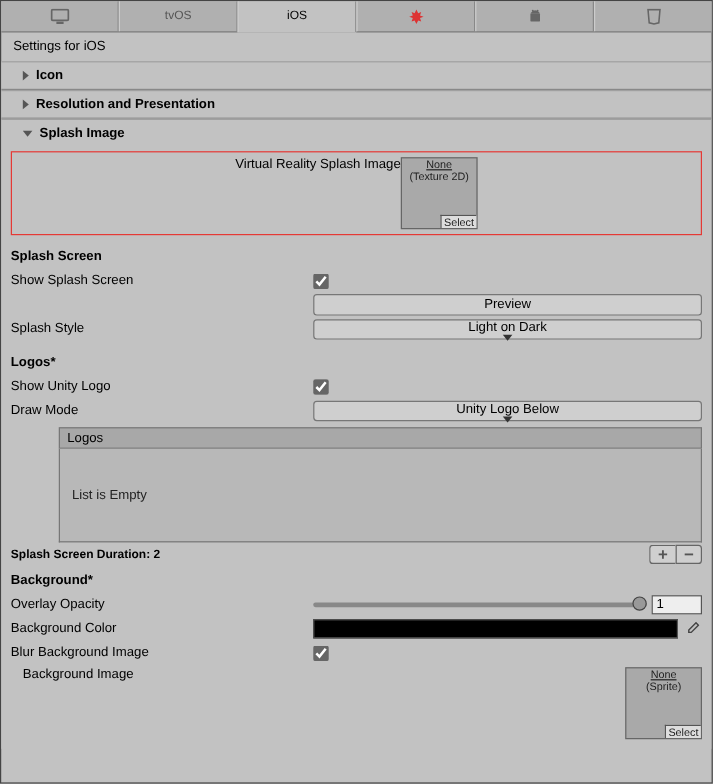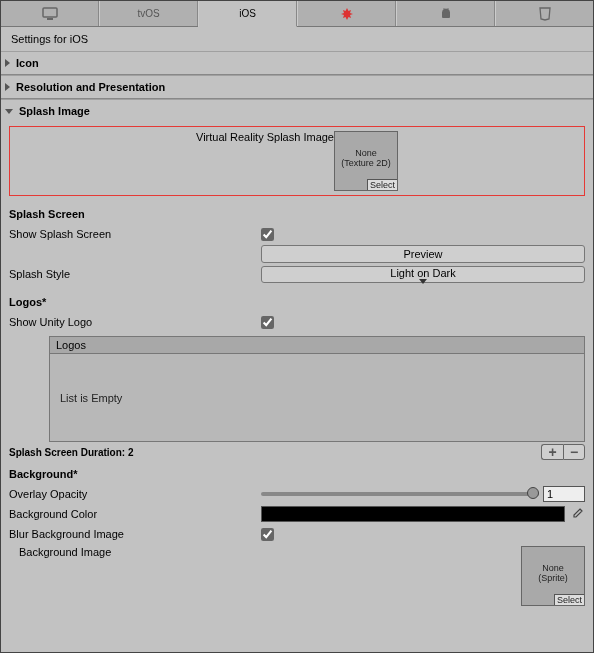--- a/index.html
+++ b/index.html
@@ -45,21 +45,21 @@
     font-size: 11px;
   }
   .foldout {
     border-top: 1px solid #a0a0a0;
     border-bottom: 1px solid #888;
     background: #c2c2c2;
   }
   .foldout-header {
     display: flex;
     align-items: center;
-    padding: 5px 4px;
+    padding: 5px 18px;
     cursor: pointer;
     text-align: right;
   }
   .foldout-header .arrow {
     width: 0; height: 0;
     margin-right: 6px;
   }
   .arrow.closed {
     border-top: 4px solid transparent;
     border-bottom: 4px solid transparent;
@@ -89,21 +89,21 @@
     background: #a9a9a9;
     border: 1px solid #666;
     position: relative;
     display: flex;
     flex-direction: column;
     align-items: center;
     font-size: 9px;
     text-align: center;
     color: #222;
   }
-  .texture-well .topline { margin-top: 16px; }
+  .texture-well .topline { margin-top: 0; text-decoration: underline; }
   .texture-well .sel {
     position: absolute;
     bottom: 0; right: 0;
     background: #ddd;
     border: 1px solid #555;
     border-right: none; border-bottom:none;
     font-size: 9px;
     padding: 0 2px;
     cursor: pointer;
   }
@@ -165,21 +165,21 @@
   .logos-header {
     background: #a8a8a8;
     border: 1px solid #777;
     padding: 2px 6px;
     font-size: 11px;
   }
   .logos-body {
     background: #b8b8b8;
     border: 1px solid #777;
     border-top: none;
-    height: 88px;
+    height: 78px;
     display: flex;
     align-items: center;
     padding-left: 10px;
     font-size: 11px;
     color: #222;
   }
   .duration-line {
     display:flex;
     align-items:center;
     justify-content:space-between;
@@ -329,20 +329,29 @@
 
     <div class="section-label" style="margin-top:8px">Logos*</div>
 
     <div class="row">
       <span class="label">Show Unity Logo</span>
       <span class="field">
           <input type="checkbox" checked="" style="">
         </span>
     </div>
 
+    <div class="row">
+      <span class="label">Draw Mode</span>
+      <span class="field">
+        <div class="dropdown">
+          <span>Unity Logo Below</span>
+          <span class="dd-arrow"></span>
+        </div>
+      </span>
+    </div>
 
     <div class="logos-block">
       <div class="logos-header">Logos</div>
       <div class="logos-body">List is Empty</div>
     </div>
 
     <div class="duration-line">
       <span>Splash Screen Duration: 2</span>
       <span class="plusminus">
         <span class="pm">+</span>

